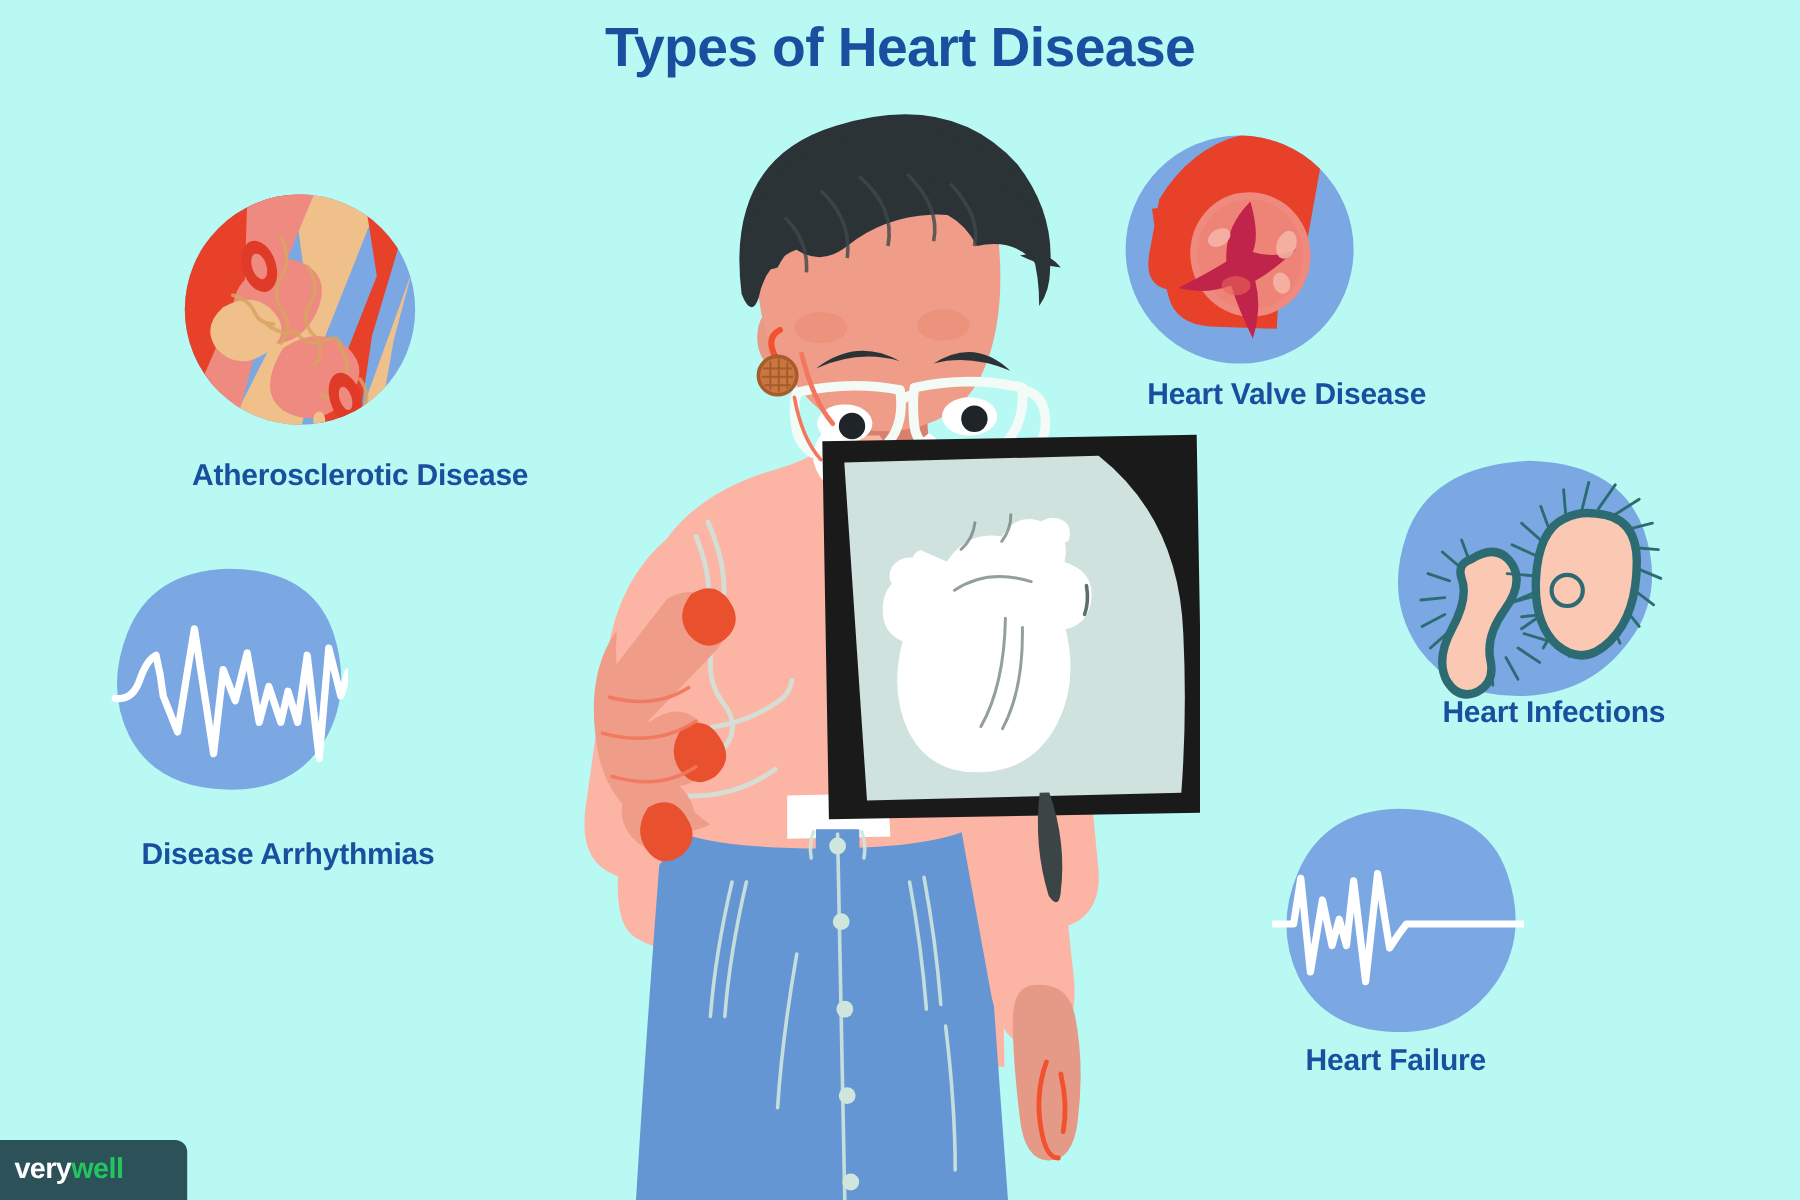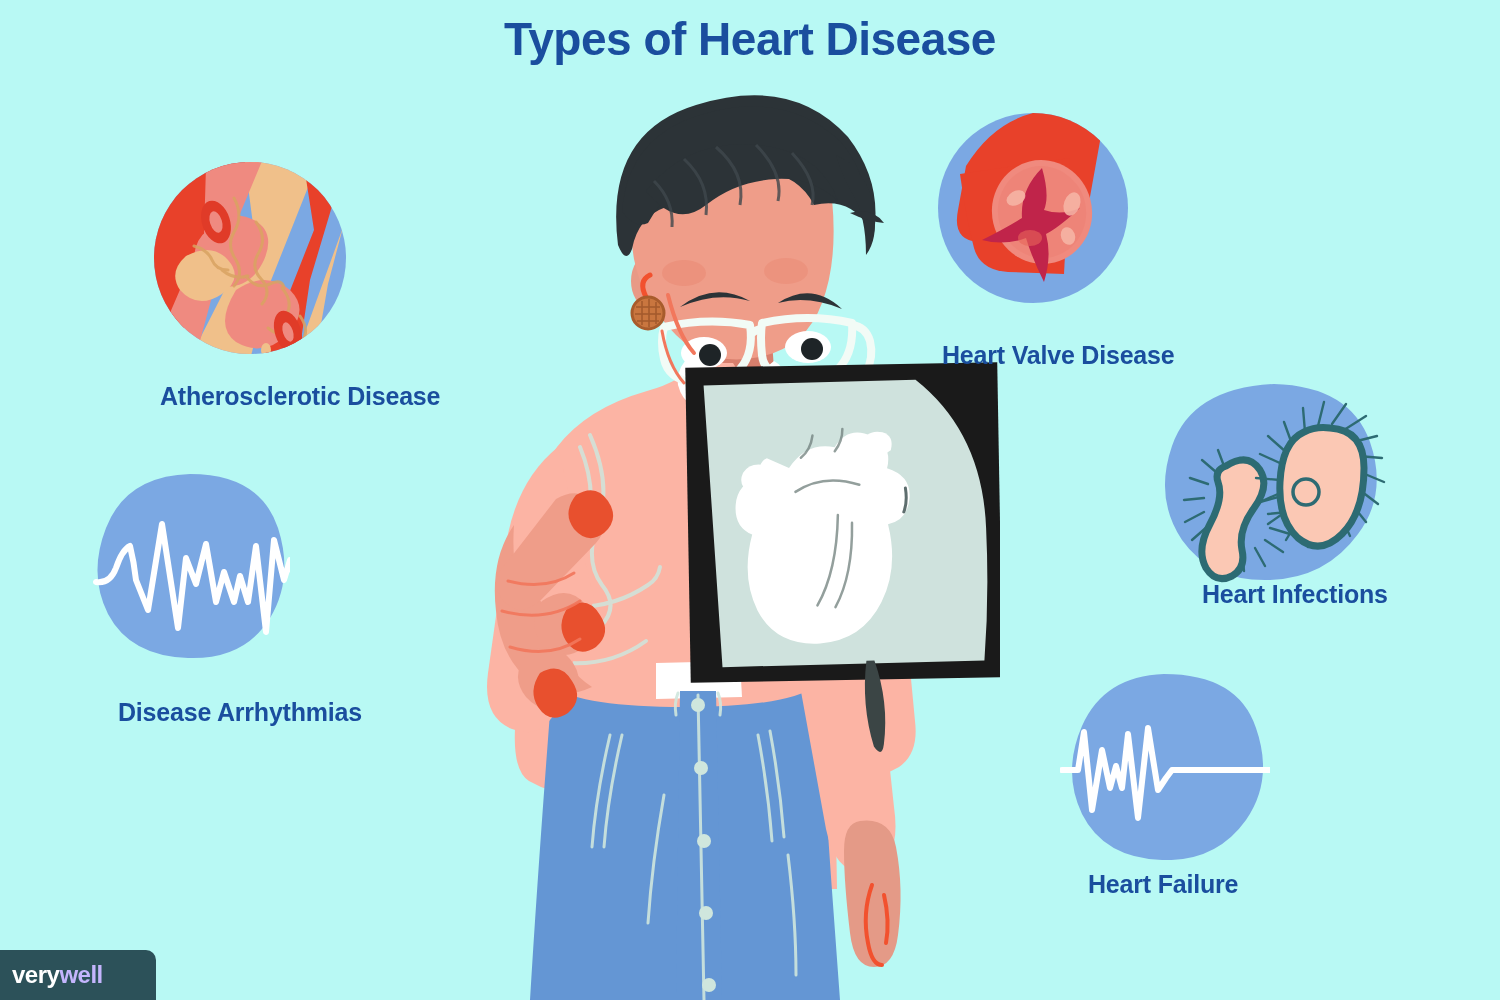--- a/index.html
+++ b/index.html
@@ -49,21 +49,21 @@
   }
   
   #item-atherosclerosis { left: 150px; top: 160px; }
   #item-arrhythmias     { left: 90px;  top: 470px; }
   #item-valve           { left: 930px; top: 110px; }
   #item-infections      { left: 1160px;top: 380px; }
   #item-failure         { left: 1060px;top: 670px; }
 
   .label-athero  { left: 10px;  top: 222px; }
   .label-arrhy   { left: 28px;  top: 228px; }
-  .label-valve   { left: 12px;  top: 205px; margin-top: 26px; }
+  .label-valve   { left: 26px;  top: 205px; }
   .label-infect  { left: 18px;  top: 200px; margin-left: 24px; }
   .label-failure { left: 28px;  top: 200px; text-align: center; }
 
   
   #logo {
     position: absolute;
     left: -14px;
     bottom: 0px;
     width: 170px;
     height: 50px;
@@ -74,21 +74,21 @@
     padding-left: 26px;
     box-sizing: border-box;
   }
   #logo .logo-text {
     font-size: 24px;
     font-weight: bold;
     letter-spacing: -0.5px;
     font-family: "Liberation Sans", sans-serif;
   }
   #logo .logo-very { color: #ffffff; }
-  #logo .logo-well { color: #c4b5fd; }
+  #logo .logo-well { color: #22c55e; }
 
   #person {
     position: absolute;
     left: 440px;
     top: 95px;
     width: 560px;
     height: 905px;
   }
 </style>
 </head>

